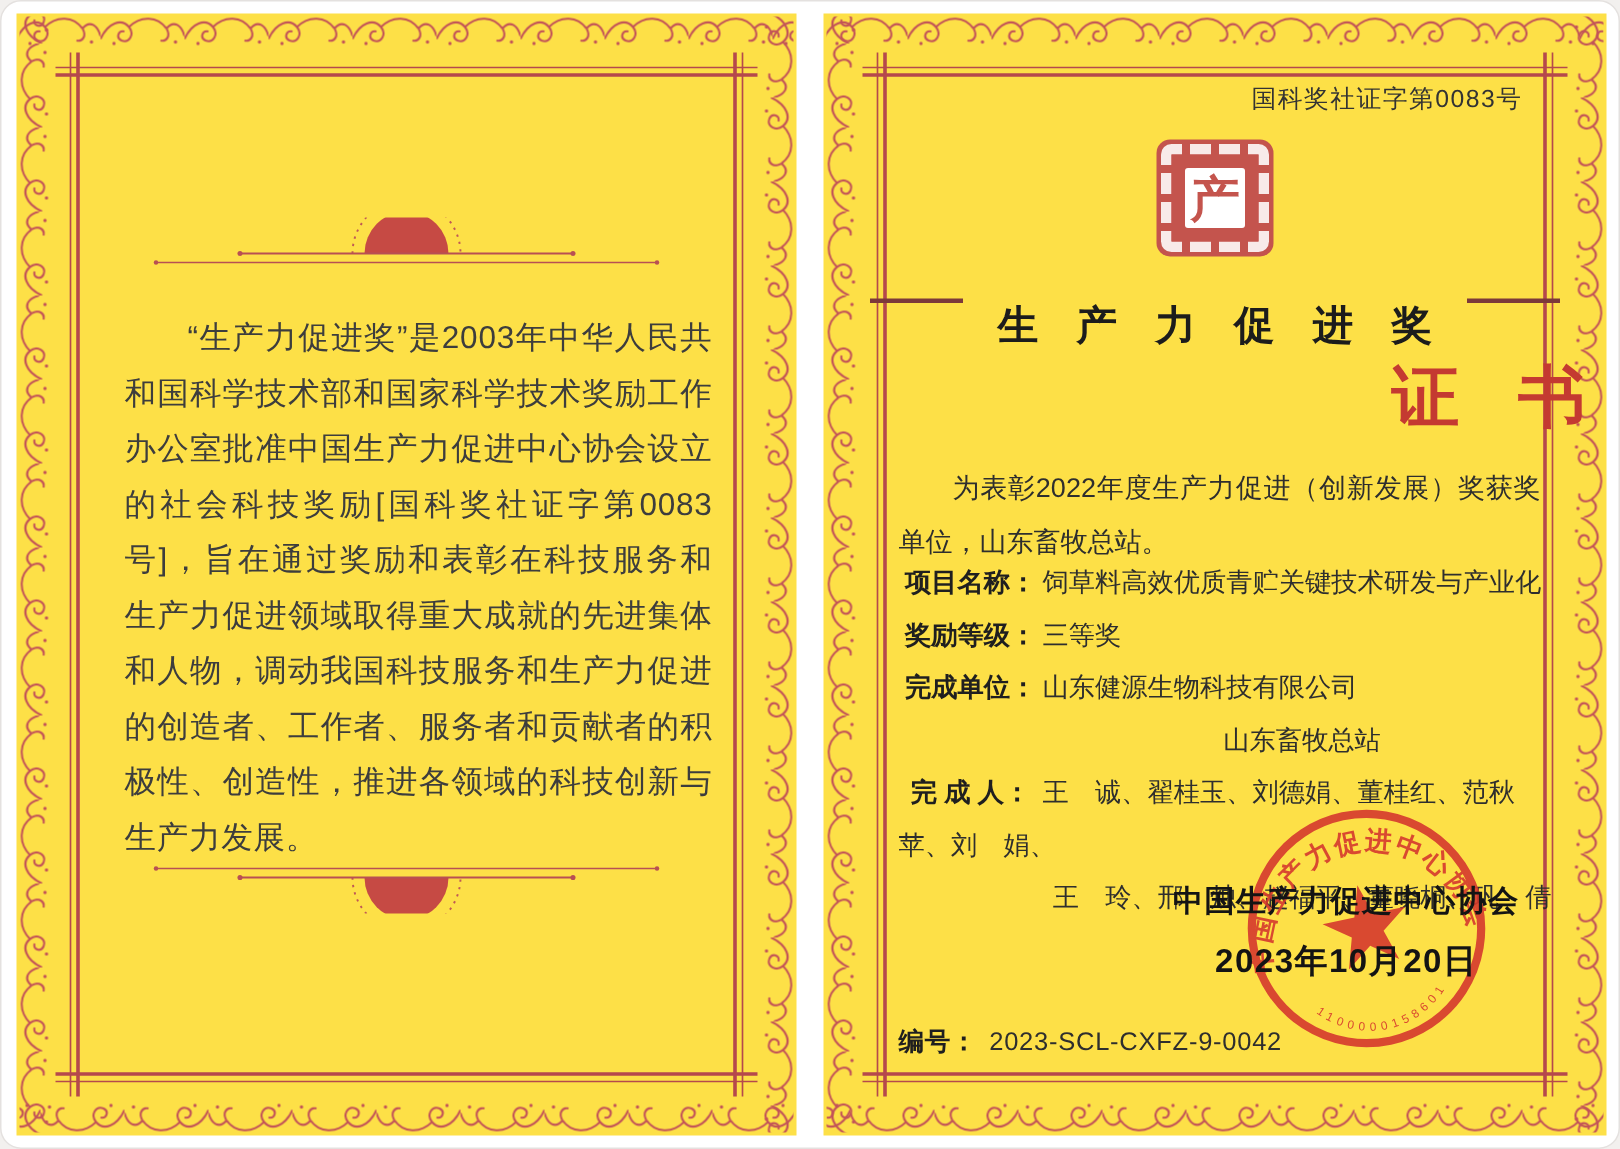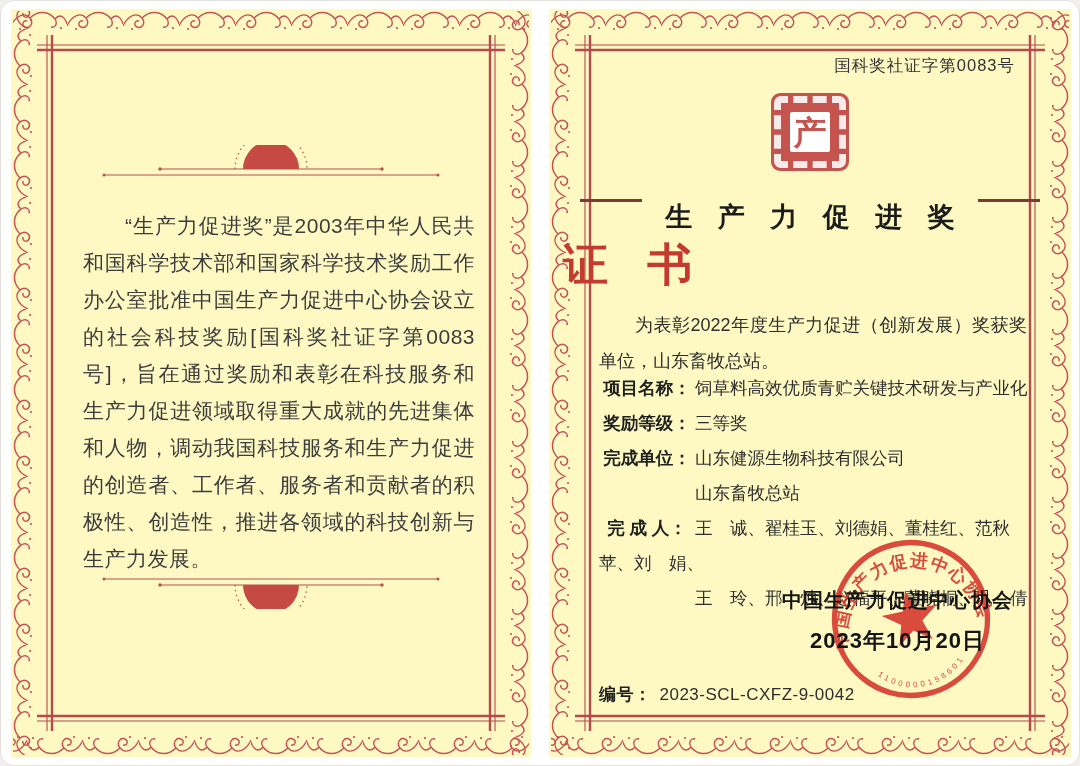--- a/index.html
+++ b/index.html
@@ -10,21 +10,21 @@
     position:relative;
     overflow:hidden;
   }
   .photo {
     position:absolute; inset:0;
     background:#ffffff;
     border-radius:14px;
     border:1px solid #e4e1df;
     overflow:hidden;
   }
-  .page { position:absolute; top:8px; height:748px; background:#fef9c3; }
+  .page { position:absolute; top:8px; height:748px; background:#fde047; }
   .page.left  { left:10px;  width:520px; }
   .page.right { left:548px; width:522px; }
   .border-svg { position:absolute; inset:0; pointer-events:none; }
 
   
   .sun-ornament { position:absolute; left:50%; transform:translateX(-50%); }
   .sun-ornament.top { top:136px; }
   .sun-ornament.bottom { top:556px; transform:translateX(-50%) scaleY(-1); }
   .left-paragraph {
     position:absolute; left:72px; right:56px; top:198px;
@@ -41,33 +41,33 @@
   .logo-maze { position:absolute; inset:3px; border:7px dashed rgba(255,255,255,0.88); border-radius:7px; }
   .logo-center { position:absolute; inset:19px; background:#fff; border-radius:2px;
                  display:flex; align-items:center; justify-content:center; }
   .logo-char { color:#c4544d; font-size:33px; font-weight:bold; line-height:1; }
 
   .title-row { position:absolute; top:190px; left:0; right:0;
                display:flex; align-items:flex-start; justify-content:center; gap:14px; }
   .title-line { width:62px; height:3px; background:#7c3a3a; }
   .award-title { font-size:27px; font-weight:bold; color:#1c1c1c; letter-spacing:9px; text-indent:9px; white-space:nowrap; }
 
-  .cert-subtitle { position:absolute; top:226px; left:0; right:0; text-align:left;
+  .cert-subtitle { position:absolute; top:226px; left:0; right:0; text-align:right;
                    font-family:"Liberation Serif","DejaVu Serif",serif;
                    font-size:45px; font-weight:bold; color:#c43a31; letter-spacing:14px; text-indent:14px; }
 
   .intro { position:absolute; left:50px; right:44px; top:298px;
            font-size:18px; line-height:36px; color:#2e2e2e; font-weight:500;
            text-indent:2em; text-align:justify; }
 
   .fields { position:absolute; left:50px; right:30px; top:362px;
             font-size:17.5px; line-height:35px; color:#2e2e2e; }
   .flabel { font-weight:bold; color:#1f1f1f; display:inline-block; min-width:96px;text-align:center; }
   .fvalue { font-weight:500; }
-  .cont   { padding-left:96px; font-weight:500; }
+  .cont   { padding-left:96px; font-weight:500;text-align:center; }
 
   .issuer-block { position:absolute; top:578px; right:58px; text-align:center; z-index:3; }
   .issuer { font-size:20px; font-weight:bold; color:#141414; letter-spacing:1px; }
   .issue-date { margin-top:12px; font-size:22px; font-weight:600; color:#141414; letter-spacing:1px; }
 
   .seal { position:absolute; left:278px; top:526px; width:168px; height:168px;
           transform:rotate(-12deg); opacity:0.9; z-index:2; }
 
   .serial { position:absolute; left:50px; top:674px; font-size:17px; color:#2e2e2e; font-weight:500; letter-spacing:0.5px; }
   .serial .flabel { min-width:0; margin-right:8px; }

